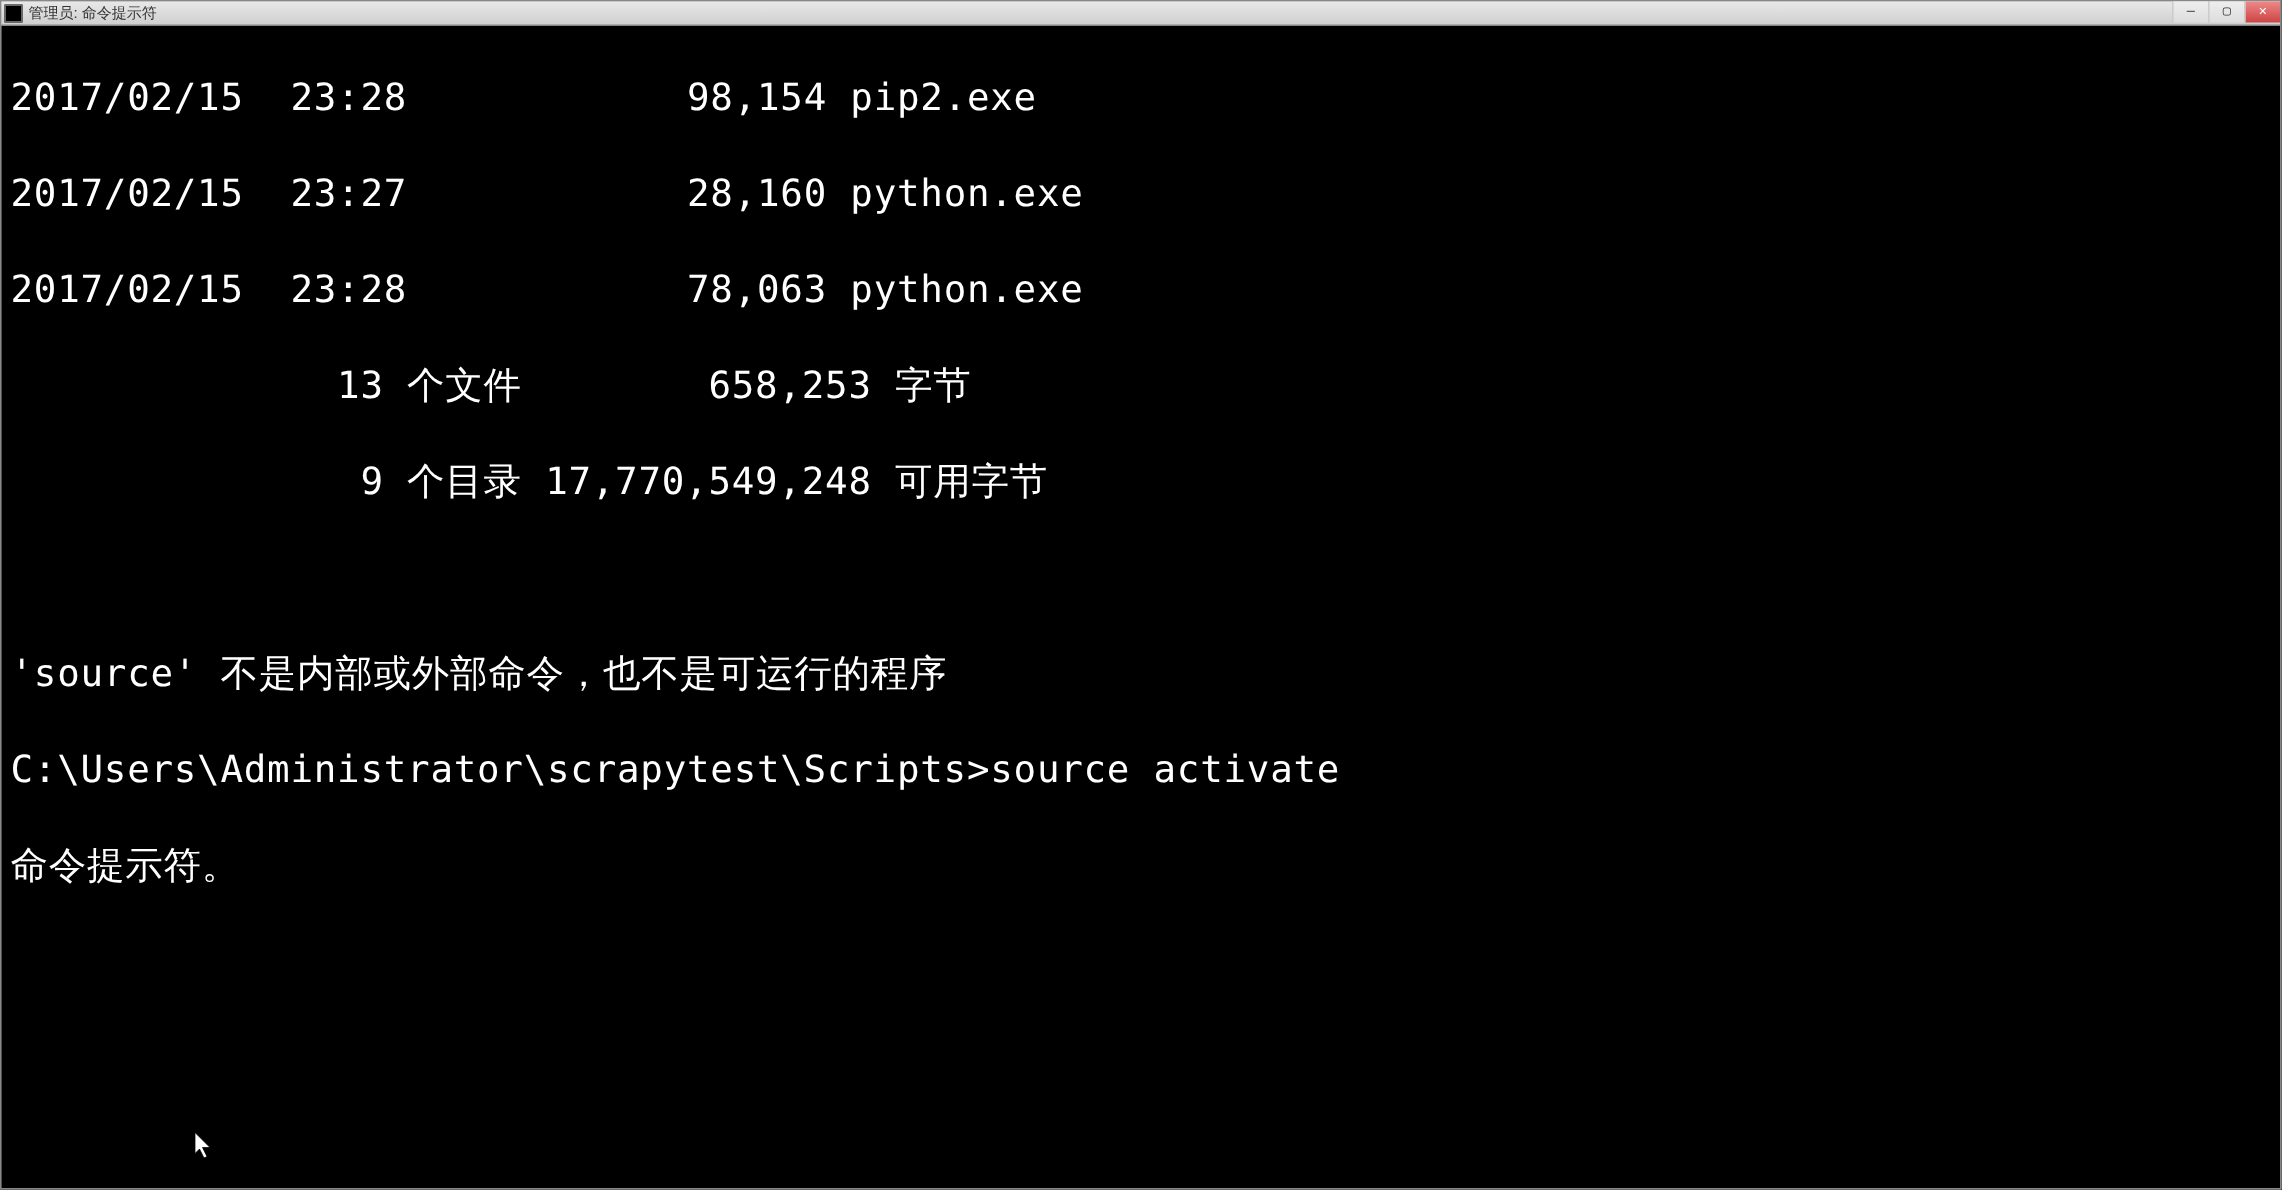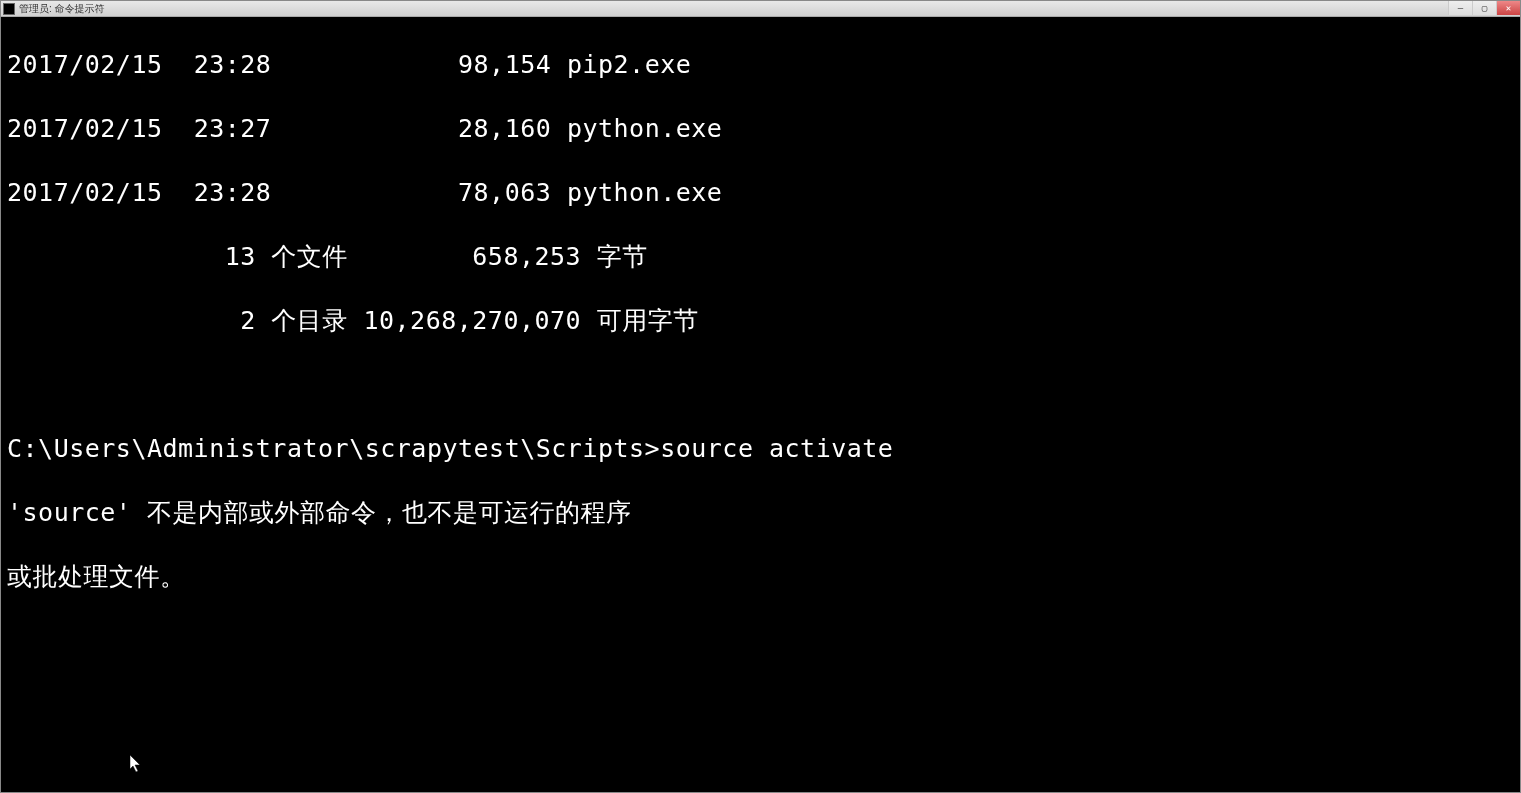--- a/index.html
+++ b/index.html
@@ -108,25 +108,25 @@
       <div class="window-btn">▢</div>
       <div class="window-btn close">✕</div>
     </div>
   </div>
 
   <div class="terminal">
 <div class="terminal-line"><span>2017/02/15</span>  <span>23:28</span>            <span>98,154</span> <span>pip2.exe</span></div>
 <div class="terminal-line"><span>2017/02/15</span>  <span>23:27</span>            <span>28,160</span> <span>python.exe</span></div>
 <div class="terminal-line"><span>2017/02/15</span>  <span>23:28</span>            <span>78,063</span> <span>python.exe</span></div>
 <div class="terminal-line">              13 个文件        658,253 字节</div>
-<div class="terminal-line">               2 个目录 10,268,270,070 可用字节</div>
+<div class="terminal-line">               9 个目录 17,770,549,248 可用字节</div>
 <div class="terminal-line"> </div>
+<div class="terminal-line">'source' 不是内部或外部命令，也不是可运行的程序</div>
 <div class="terminal-line">C:\Users\Administrator\scrapytest\Scripts&gt;source activate</div>
-<div class="terminal-line">'source' 不是内部或外部命令，也不是可运行的程序</div>
-<div class="terminal-line">或批处理文件。</div>
+<div class="terminal-line">命令提示符。</div>
 <div class="terminal-line"> </div>
 
 
 
 
 
 
 
 
 

